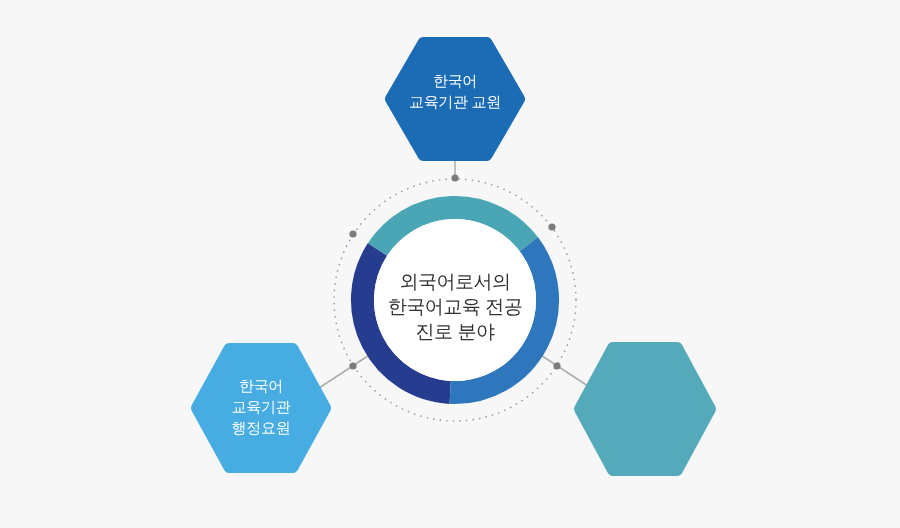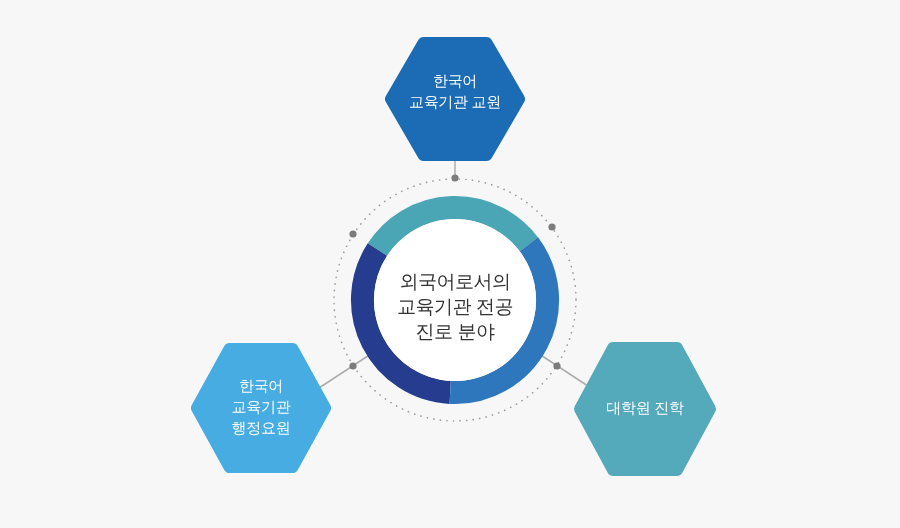--- a/index.html
+++ b/index.html
@@ -69,25 +69,24 @@
     </g>
     <g transform="translate(191,343)">
       <polygon points="6,65 38.5,6 101.5,6 134,65 101.5,124 38.5,124" stroke-width="12" stroke-linejoin="round" fill="#47ace2" stroke="#47ace2"></polygon>
     </g>
     <g transform="translate(574,342)">
       <polygon points="6,67 39,6 103,6 136,67 103,128 39,128" stroke-width="12" stroke-linejoin="round" fill="#54aaba" stroke="#54aaba"></polygon>
     </g>
   </svg>
 
   <div class="label center-label lbl-center">외국어로서의
-교육기관 전공
+한국어교육 전공
 진로 분야</div>
 
   <div class="label hex-label lbl-top">한국어
 교육기관 교원</div>
 
   <div class="label hex-label lbl-bl">한국어
 교육기관
 행정요원</div>
 
-  <div class="label hex-label lbl-br">대학원 진학</div>
 
 </div>
 
 </body></html>

